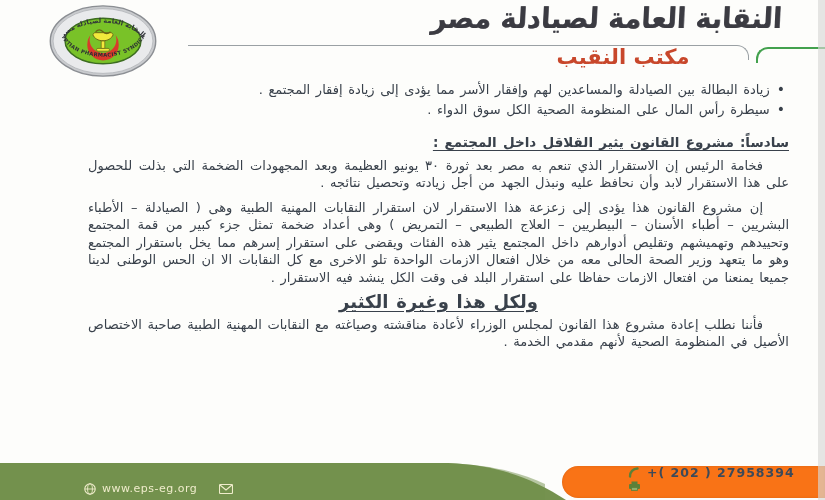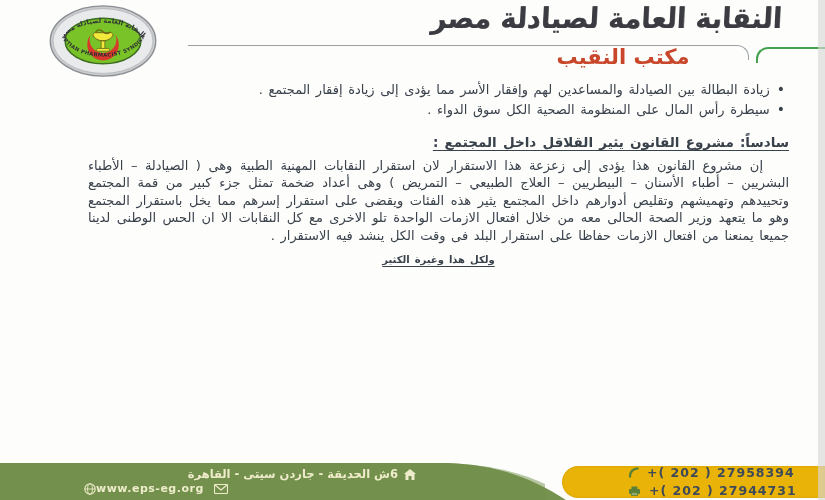--- a/index.html
+++ b/index.html
@@ -38,40 +38,40 @@
   }
   .bullet{display:flex;gap:7px;margin:0 4px 2px 0;}
   .bullet .dot{flex:0 0 auto;font-size:14px;line-height:17.5px;}
   .bullet .btxt{flex:1;}
   .h-section{
     font-weight:bold;text-decoration:underline;text-underline-offset:3px;
     margin:16px 0 5px;font-size:13.5px;
   }
   .h-center{
     font-weight:bold;text-decoration:underline;text-underline-offset:3px;
-    text-align:center;margin:4px 0 5px;font-size:10px;
+    text-align:center;margin:4px 0 5px;font-size:18px;
   }
   .para{margin:0 0 7px;text-indent:26px;}
   
   #footer-wave{position:absolute;left:0;top:456px;width:825px;height:44px;}
   .addr-line{
     position:absolute;left:64px;top:466px;width:352px;height:16px;
     direction:rtl;display:flex;align-items:center;gap:6px;
     color:#efeccb;font-weight:bold;font-size:11.5px;white-space:nowrap;
   }
   .web-line{
     position:absolute;left:84px;top:481px;width:360px;height:15px;
-    direction:ltr;display:flex;align-items:center;gap:0;
-    color:#efeccb;font-weight:bold;font-size:11px;letter-spacing:.5px;white-space:nowrap;text-align:center;
+    direction:ltr;display:flex;align-items:center;gap:6px;
+    color:#efeccb;font-weight:normal;font-size:11px;letter-spacing:.5px;white-space:nowrap;text-align:center;
   }
   .web-line .sep{width:10px;}
   .phone-pill{
     position:absolute;left:562px;top:466px;width:263px;height:32px;
-    background:#eab308;border-radius:16px 0 0 16px;
-    display:flex;flex-direction:column;justify-content:space-between;gap:1px;
+    background:#f97316;border-radius:16px 0 0 16px;
+    display:flex;flex-direction:column;justify-content:flex-start;gap:1px;
     padding-left:0;box-shadow:0 0 3px rgba(0,0,0,.12) inset;
   }
   .phone-row{
     display:flex;align-items:center;gap:8px;padding-left:66px;
     color:#3d4a59;font-weight:bold;font-size:12.5px;letter-spacing:1px;
     line-height:14px;white-space:nowrap;
   }
   .edge-shade{
     position:absolute;right:0;top:0;width:7px;height:100%;
     background:#d9d9d6;opacity:.65;
@@ -121,39 +121,35 @@
       <span class="dot">•</span>
       <span class="btxt">زيادة البطالة بين الصيادلة والمساعدين لهم وإفقار الأسر مما يؤدى إلى زيادة إفقار المجتمع .</span>
     </div>
     <div class="bullet">
       <span class="dot">•</span>
       <span class="btxt">سيطرة رأس المال على المنظومة الصحية الكل سوق الدواء .</span>
     </div>
 
     <div class="h-section">سادساً: مشروع القانون يثير القلاقل داخل المجتمع :</div>
 
+    <div class="para">فخامة الرئيس إن الاستقرار الذي تنعم به مصر بعد ثورة ٣٠ يونيو العظيمة وبعد المجهودات الضخمة التي بذلت للحصول على هذا الاستقرار لابد وأن نحافظ عليه ونبذل الجهد من أجل زيادته وتحصيل نتائجه .</div>
 
     <div class="para">إن مشروع القانون هذا يؤدى إلى زعزعة هذا الاستقرار لان استقرار النقابات المهنية الطبية وهى ( الصيادلة – الأطباء البشريين – أطباء الأسنان – البيطريين – العلاج الطبيعي – التمريض ) وهى أعداد ضخمة تمثل جزء كبير من قمة المجتمع وتحييدهم وتهميشهم وتقليص أدوارهم داخل المجتمع يثير هذه الفئات ويقضى على استقرار إسرهم مما يخل باستقرار المجتمع وهو ما يتعهد وزير الصحة الحالى معه من خلال افتعال الازمات الواحدة تلو الاخرى مع كل النقابات الا ان الحس الوطنى لدينا جميعا يمنعنا من افتعال الازمات حفاظا على استقرار البلد فى وقت الكل ينشد فيه الاستقرار .</div>
 
     <div class="h-center">ولكل هذا وغيرة الكثير</div>
 
+    <div class="para">فأننا نطلب إعادة مشروع هذا القانون لمجلس الوزراء لأعادة مناقشته وصياغته مع النقابات المهنية الطبية صاحبة الاختصاص الأصيل في المنظومة الصحية لأنهم مقدمي الخدمة .</div>
 
   </div>
 
   <svg id="footer-wave" viewBox="0 0 825 44" preserveAspectRatio="none">
     <path d="M0,7 H448 C498,9 532,22 566,44 H0 Z" fill="#75924f"></path>
     <path d="M0,7 H448 C490,9 520,16 545,28 L545,44 H0 Z" fill="#72904c" opacity="0.5"></path>
   </svg>
 
-  <div class="addr-line">
-    <svg class="icon" width="12" height="11" viewBox="0 0 12 11">
-      <path d="M6,0 L12,5 10.5,5 10.5,11 7.5,11 7.5,7 4.5,7 4.5,11 1.5,11 1.5,5 0,5 Z" fill="#efeccb"></path>
-    </svg>
-    <span>6ش الحديقة - جاردن سيتى - القاهرة</span>
-  </div>
 
   <div class="web-line">
     <svg class="icon" width="12" height="12" viewBox="0 0 12 12">
       <circle cx="6" cy="6" r="5.2" fill="none" stroke="#efeccb" stroke-width="1.1"></circle>
       <ellipse cx="6" cy="6" rx="2.4" ry="5.2" fill="none" stroke="#efeccb" stroke-width="0.9"></ellipse>
       <line x1="0.8" y1="6" x2="11.2" y2="6" stroke="#efeccb" stroke-width="0.9"></line>
     </svg>
     <span>www.eps-eg.org</span>
     <span class="sep"></span>
     <svg class="icon" width="14" height="10" viewBox="0 0 14 10">
@@ -168,18 +164,17 @@
         <path d="M9.5,1.5 A7.5,7.5 0 0 0 2,9.5" fill="none" stroke="#5c8038" stroke-width="2.4" stroke-linecap="round"></path>
       </svg>
       <span>+( 202 ) 27958394</span>
     </div>
     <div class="phone-row">
       <svg class="icon" width="13" height="10" viewBox="0 0 13 10">
         <rect x="1" y="3" width="11" height="5" rx="1" fill="#5c8038"></rect>
         <rect x="3.5" y="0.5" width="6" height="3" fill="#5c8038"></rect>
         <rect x="3.5" y="6.5" width="6" height="3" fill="#8fae6d" stroke="#5c8038" stroke-width="0.8"></rect>
       </svg>
-      <span>+( 202 ) 27944731</span>
     </div>
   </div>
 
   <div class="edge-shade"></div>
 </div>
 
 </body></html>

